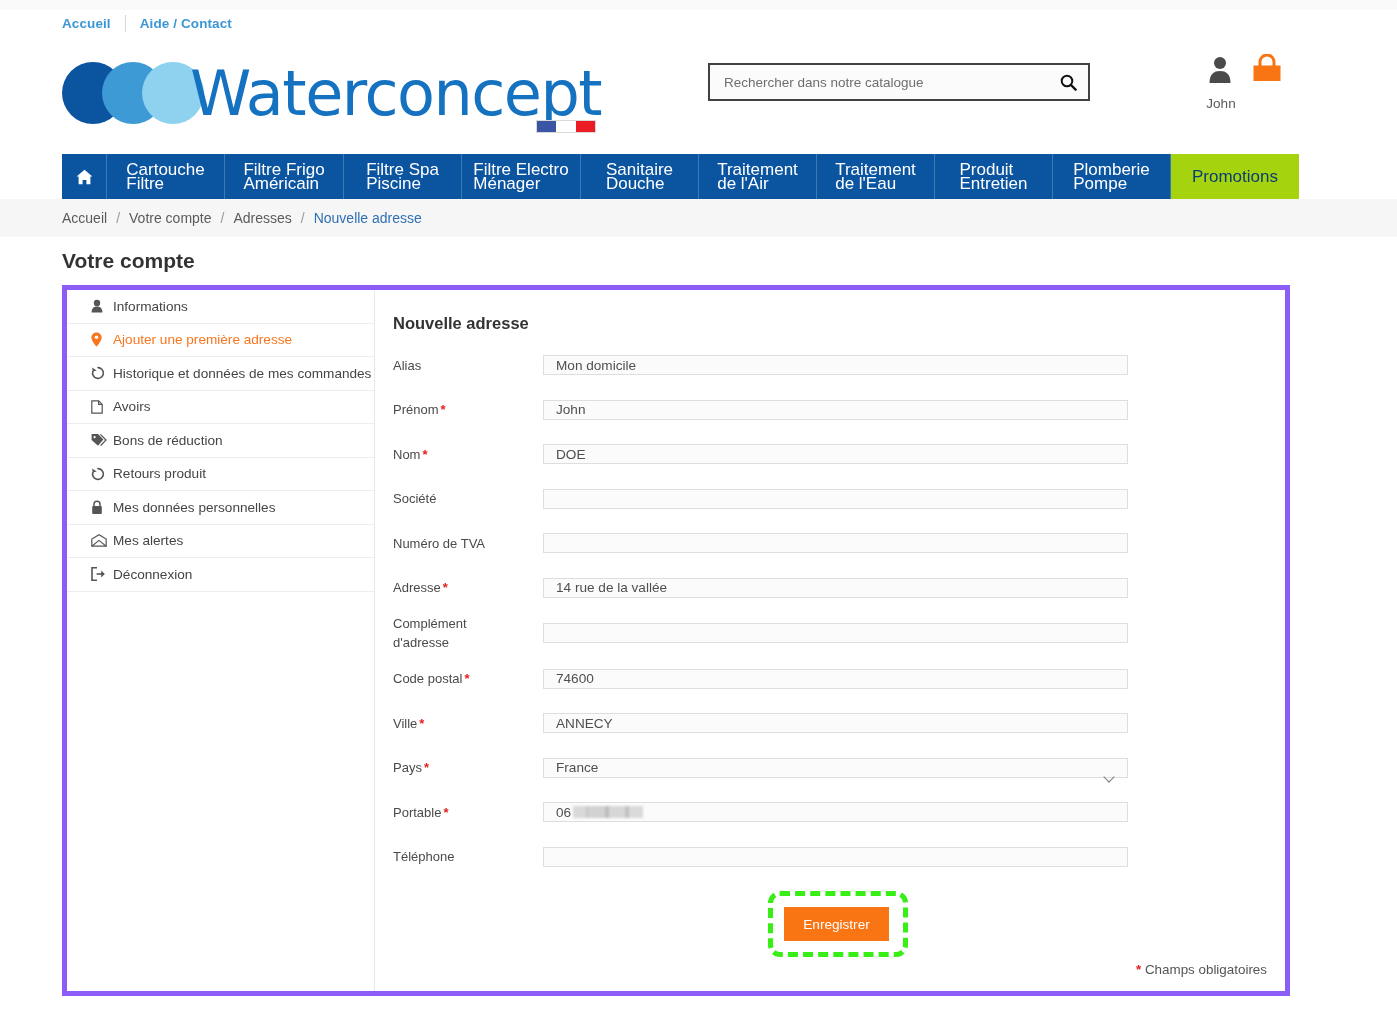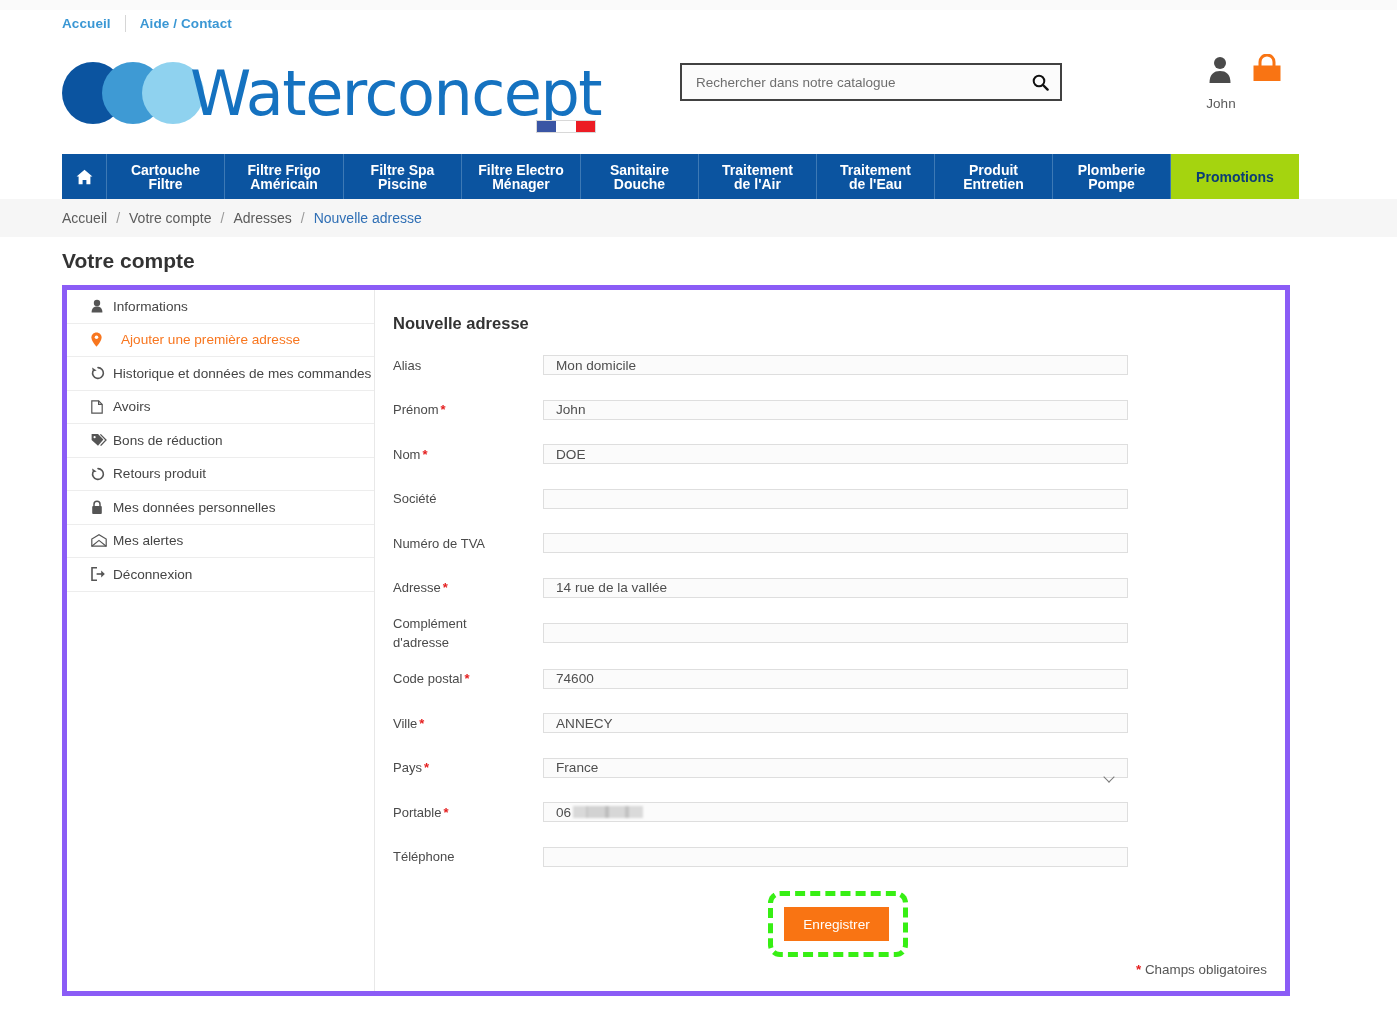--- a/index.html
+++ b/index.html
@@ -51,21 +51,21 @@
   .flag {
     position:absolute; left:474px; top:70px;
     width:60px; height:13px; display:flex; border:1px solid #d8d8d8;
   }
   .flag i { display:block; height:100%; }
   .flag .b { width:33.3%; background:#3a55a4; }
   .flag .w { width:33.4%; background:#ffffff; }
   .flag .r { width:33.3%; background:#ec1c24; }
 
   .search-box {
-    position:absolute; left:680px; top:27px; width:382px; height:38px;
+    position:absolute; left:708px; top:27px; width:382px; height:38px;
     border:2px solid #414141; background:#fbfbfb;
     display:flex; align-items:center;
   }
   .search-box input {
     flex:1; border:none; outline:none; background:transparent;
     font-family:"Liberation Sans", sans-serif; font-size:13.5px; color:#555;
     padding-left:14px;
   }
   .search-box input::placeholder { color:#6e6e6e; }
   .search-btn {
@@ -81,22 +81,22 @@
     font-size:13.5px; color:#5a5a5a;
   }
 
   
   .nav {
     position:absolute; top:154px; left:62px; width:1228px; height:45px;
     display:flex; background:#0b54a0;
   }
   .nav-item {
     flex:0 0 auto; background:#0b54a0; color:#ffffff;
-    display:flex; align-items:center; justify-content:center; text-align:center;
-    font-size:14px; font-weight:bold; line-height:14px;
+    display:flex; align-items:center; justify-content:center; text-align:left;
+    font-size:17px; font-weight:normal; line-height:14px;
     border-right:1px solid #3d79b5; cursor:pointer; padding:0 4px;
   }
   .nav-item.home { width:45px; border-right:1px solid #3d79b5; }
   .nav-item.promo { background:#a5d40f; color:#0b3d75; border-right:none; }
 
   
   .breadcrumb {
     position:absolute; top:199px; left:0; width:1397px; height:38px;
     background:#f6f6f6; display:flex; align-items:center;
   }
@@ -120,21 +120,21 @@
   .side-item {
     display:flex; align-items:center; height:33.5px; padding-left:24px;
     border-bottom:1px solid #ededed; cursor:pointer;
     font-size:13.6px; color:#454545;
   }
   .side-item:last-child { border-bottom:1px solid #ededed; }
   .side-item .si-ico {
     width:22px; display:flex; align-items:center; justify-content:flex-start;
     color:#555; flex:0 0 22px;
   }
-  .side-item.active { color:#f8761f;gap:8px; }
+  .side-item.active { color:#f8761f; }
   .side-item.active .si-ico { color:#f8761f; }
 
   .form-area { flex:1; position:relative; padding:24px 0 0 0; }
   .form-title {
     margin-left:18px; font-size:16.5px; font-weight:bold; color:#333;
     margin-bottom:14px;
   }
   .frow { display:flex; align-items:center; margin-bottom:8.5px; min-height:36px; }
   .flabel {
     width:168px; padding-left:18px; font-size:13px; color:#4a4a4a;

